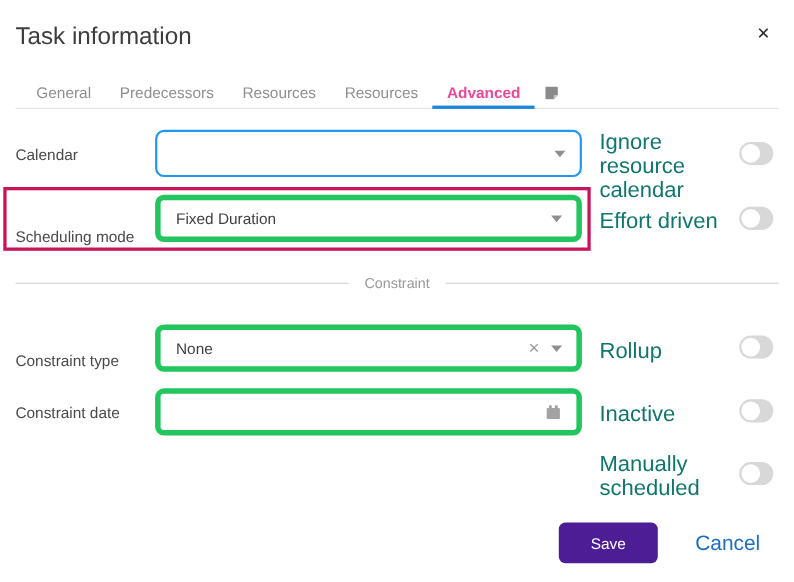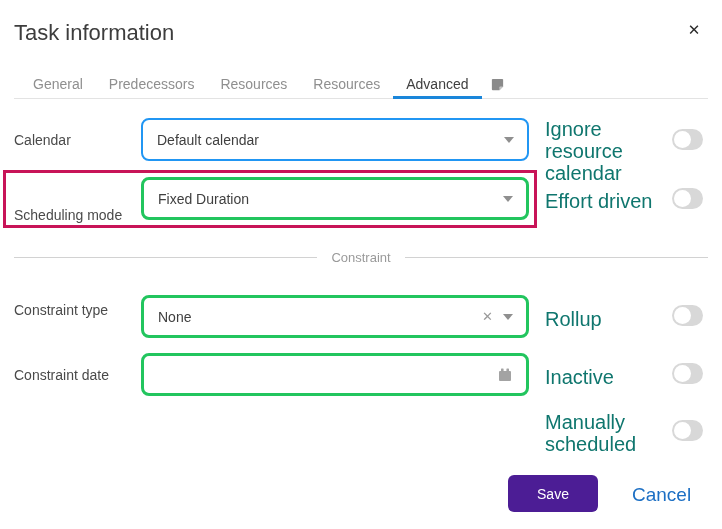--- a/index.html
+++ b/index.html
@@ -17,32 +17,32 @@
   }
   
   .tabbar {
     position:absolute; left:14px; right:14px; top:70px; height:29px;
     display:flex; gap:0; padding-left:6px; border-bottom:1px solid #e3e3e3;
   }
   .tab {
     position:relative; display:flex; align-items:center; padding:0 13px;
     font-size:14px; color:#8f8f8f; cursor:pointer; white-space:nowrap;
   }
-  .tab.active { color:#404040; font-weight:400; }
+  .tab.active { color:#ec4899; font-weight:700; }
   .tab.active::after {
     content:''; position:absolute; left:0; right:0; bottom:-1px; height:3px; background:#1a86da;
   }
   .tab.icon-tab { padding:0 8px; }
   
   .flabel { position:absolute; left:14px; font-size:14px; color:#4a4a4a; }
   .rlabel { position:absolute; left:545px; width:118px; font-size:20px; color:#0f766e; line-height:22px; }
   
   .field {
     position:absolute; left:141px; width:388px; height:43px;
-    border:3px solid #22c55e; border-radius:8px; background:#fff;
+    border:5px solid #22c55e; border-radius:8px; background:#fff;
     display:flex; align-items:center; padding:0 13px 0 14px;
     font-size:14px; color:#3f3f3f; cursor:pointer;
   }
   .field.focused { border:2px solid #2196f3; }
   .chevron {
     margin-left:auto; width:0; height:0;
     border-left:5px solid transparent; border-right:5px solid transparent;
     border-top:6px solid #8f8f8f; cursor:pointer;
   }
   .clear-x { margin-left:auto; color:#9a9a9a; font-size:13px; cursor:pointer; padding-right:10px; }
@@ -112,21 +112,20 @@
         <svg width="15" height="15" viewBox="0 0 16 16">
           <path d="M3 2 h10 a1 1 0 0 1 1 1 v7 l-4 4 H3 a1 1 0 0 1 -1 -1 V3 a1 1 0 0 1 1 -1 z" fill="#8a8a8a"></path>
           <path d="M14 10 l-4 4 v-3.2 a0.8 0.8 0 0 1 0.8 -0.8 z" fill="#c6c6c6"></path>
         </svg>
       </span>
     </div>
   </div>
 
   <div class="flabel" style="top:132px;">Calendar</div>
   <div class="field focused" style="top:118px;">
-    <span>Default calendar</span>
     <span class="chevron"></span>
   </div>
   <div class="rlabel" style="top:118px;">Ignore resource calendar</div>
   <div class="toggle" style="top:129px;"></div>
 
   <div class="flabel" style="top:207px;">Scheduling mode</div>
   <div class="field" style="top:177px;">
     <span>Fixed Duration</span>
     <span class="chevron"></span>
   </div>
@@ -134,21 +133,21 @@
   <div class="toggle" style="top:188px;"></div>
 
   <div class="annotation"></div>
 
   <div class="divider">
     <div class="line"></div>
     <div class="dtext">Constraint</div>
     <div class="line"></div>
   </div>
 
-  <div class="flabel" style="top:302px;">Constraint type</div>
+  <div class="flabel" style="top:320px;">Constraint type</div>
   <div class="field" style="top:295px;">
     <span>None</span>
     <span class="clear-x">✕</span>
     <span class="chevron"></span>
   </div>
   <div class="rlabel" style="top:308px;">Rollup</div>
   <div class="toggle" style="top:305px;"></div>
 
   <div class="flabel" style="top:367px;">Constraint date</div>
   <div class="field" style="top:353px;">

